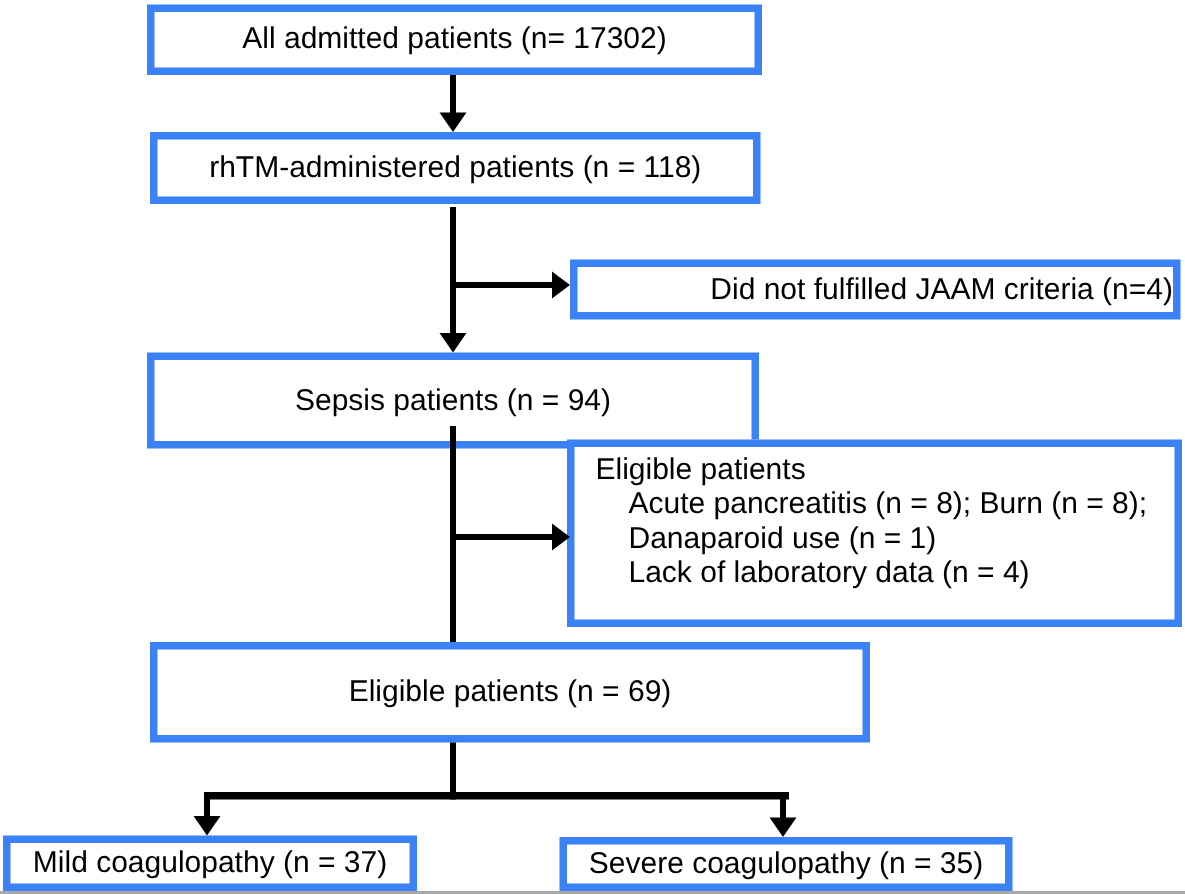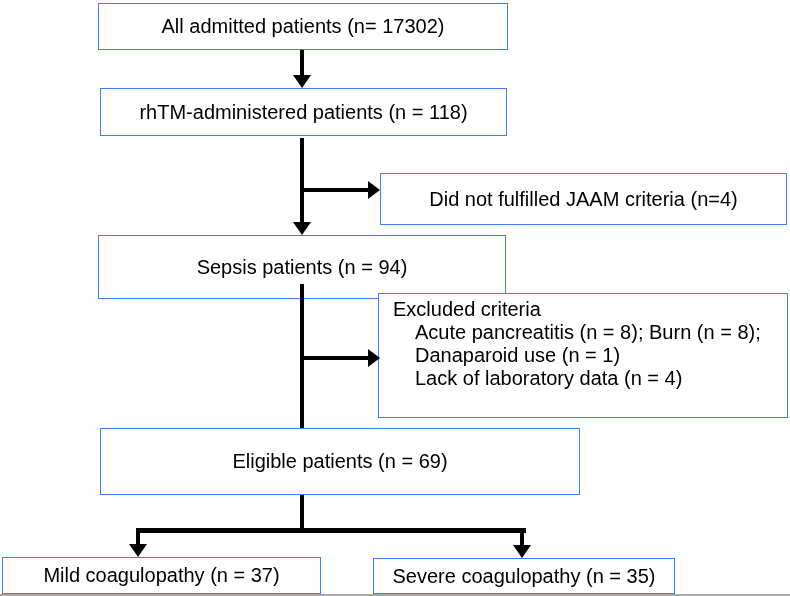--- a/index.html
+++ b/index.html
@@ -12,21 +12,21 @@
     width: 790px;
     height: 596px;
     background: #ffffff;
     font-family: "Liberation Sans", "DejaVu Sans", sans-serif;
     color: #000000;
     overflow: hidden;
   }
   .box {
     position: absolute;
     background: #ffffff;
-    border: 1px solid #3b82f6;
+    border: 5px solid #3b82f6;
     box-sizing: border-box;
     display: flex;
     align-items: center;
     justify-content: center;
     text-align: center;
     font-size: 20px;
     line-height: 1.15;
     white-space: nowrap;
   }
   .box.excluded {
@@ -75,40 +75,40 @@
 <div class="figure">
 
   <div class="box" style="left:98px; top:3px; width:410px; height:47px;">
     <span>All admitted patients (n= 17302)</span>
   </div>
 
   <div class="box" style="left:100px; top:88px; width:407px; height:48px;">
     <span>rhTM-administered patients (n = 118)</span>
   </div>
 
-  <div class="box" style="left:380px; top:173px; width:407px; height:52px;">
+  <div class="box" style="left:380px; top:173px; width:407px; height:40px;justify-content:flex-end;">
     <span>Did not fulfilled JAAM criteria (n=4)</span>
   </div>
 
   <div class="box" style="left:98px; top:235px; width:408px; height:64px;">
     <span>Sepsis patients (n = 94)</span>
   </div>
 
   <div class="box excluded" style="left:378px; top:293px; width:410px; height:125px;">
-    <div>Excluded criteria</div>
+    <div>Eligible patients</div>
     <div class="item">Acute pancreatitis (n = 8); Burn (n = 8);</div>
     <div class="item">Danaparoid use (n = 1)</div>
     <div class="item">Lack of laboratory data (n = 4)</div>
   </div>
 
   <div class="box" style="left:100px; top:428px; width:480px; height:67px;">
     <span>Eligible patients (n = 69)</span>
   </div>
 
-  <div class="box" style="left:2px; top:557px; width:319px; height:37px;">
+  <div class="box" style="left:2px; top:557px; width:276px; height:37px;">
     <span>Mild coagulopathy (n = 37)</span>
   </div>
 
   <div class="box" style="left:373px; top:558px; width:302px; height:36px;">
     <span>Severe coagulopathy (n = 35)</span>
   </div>
 
   <div class="line" style="left:300px; top:50px; width:4px; height:26px;"></div>
   <div class="arrow-down" style="left:293px; top:75px;"></div>
 

